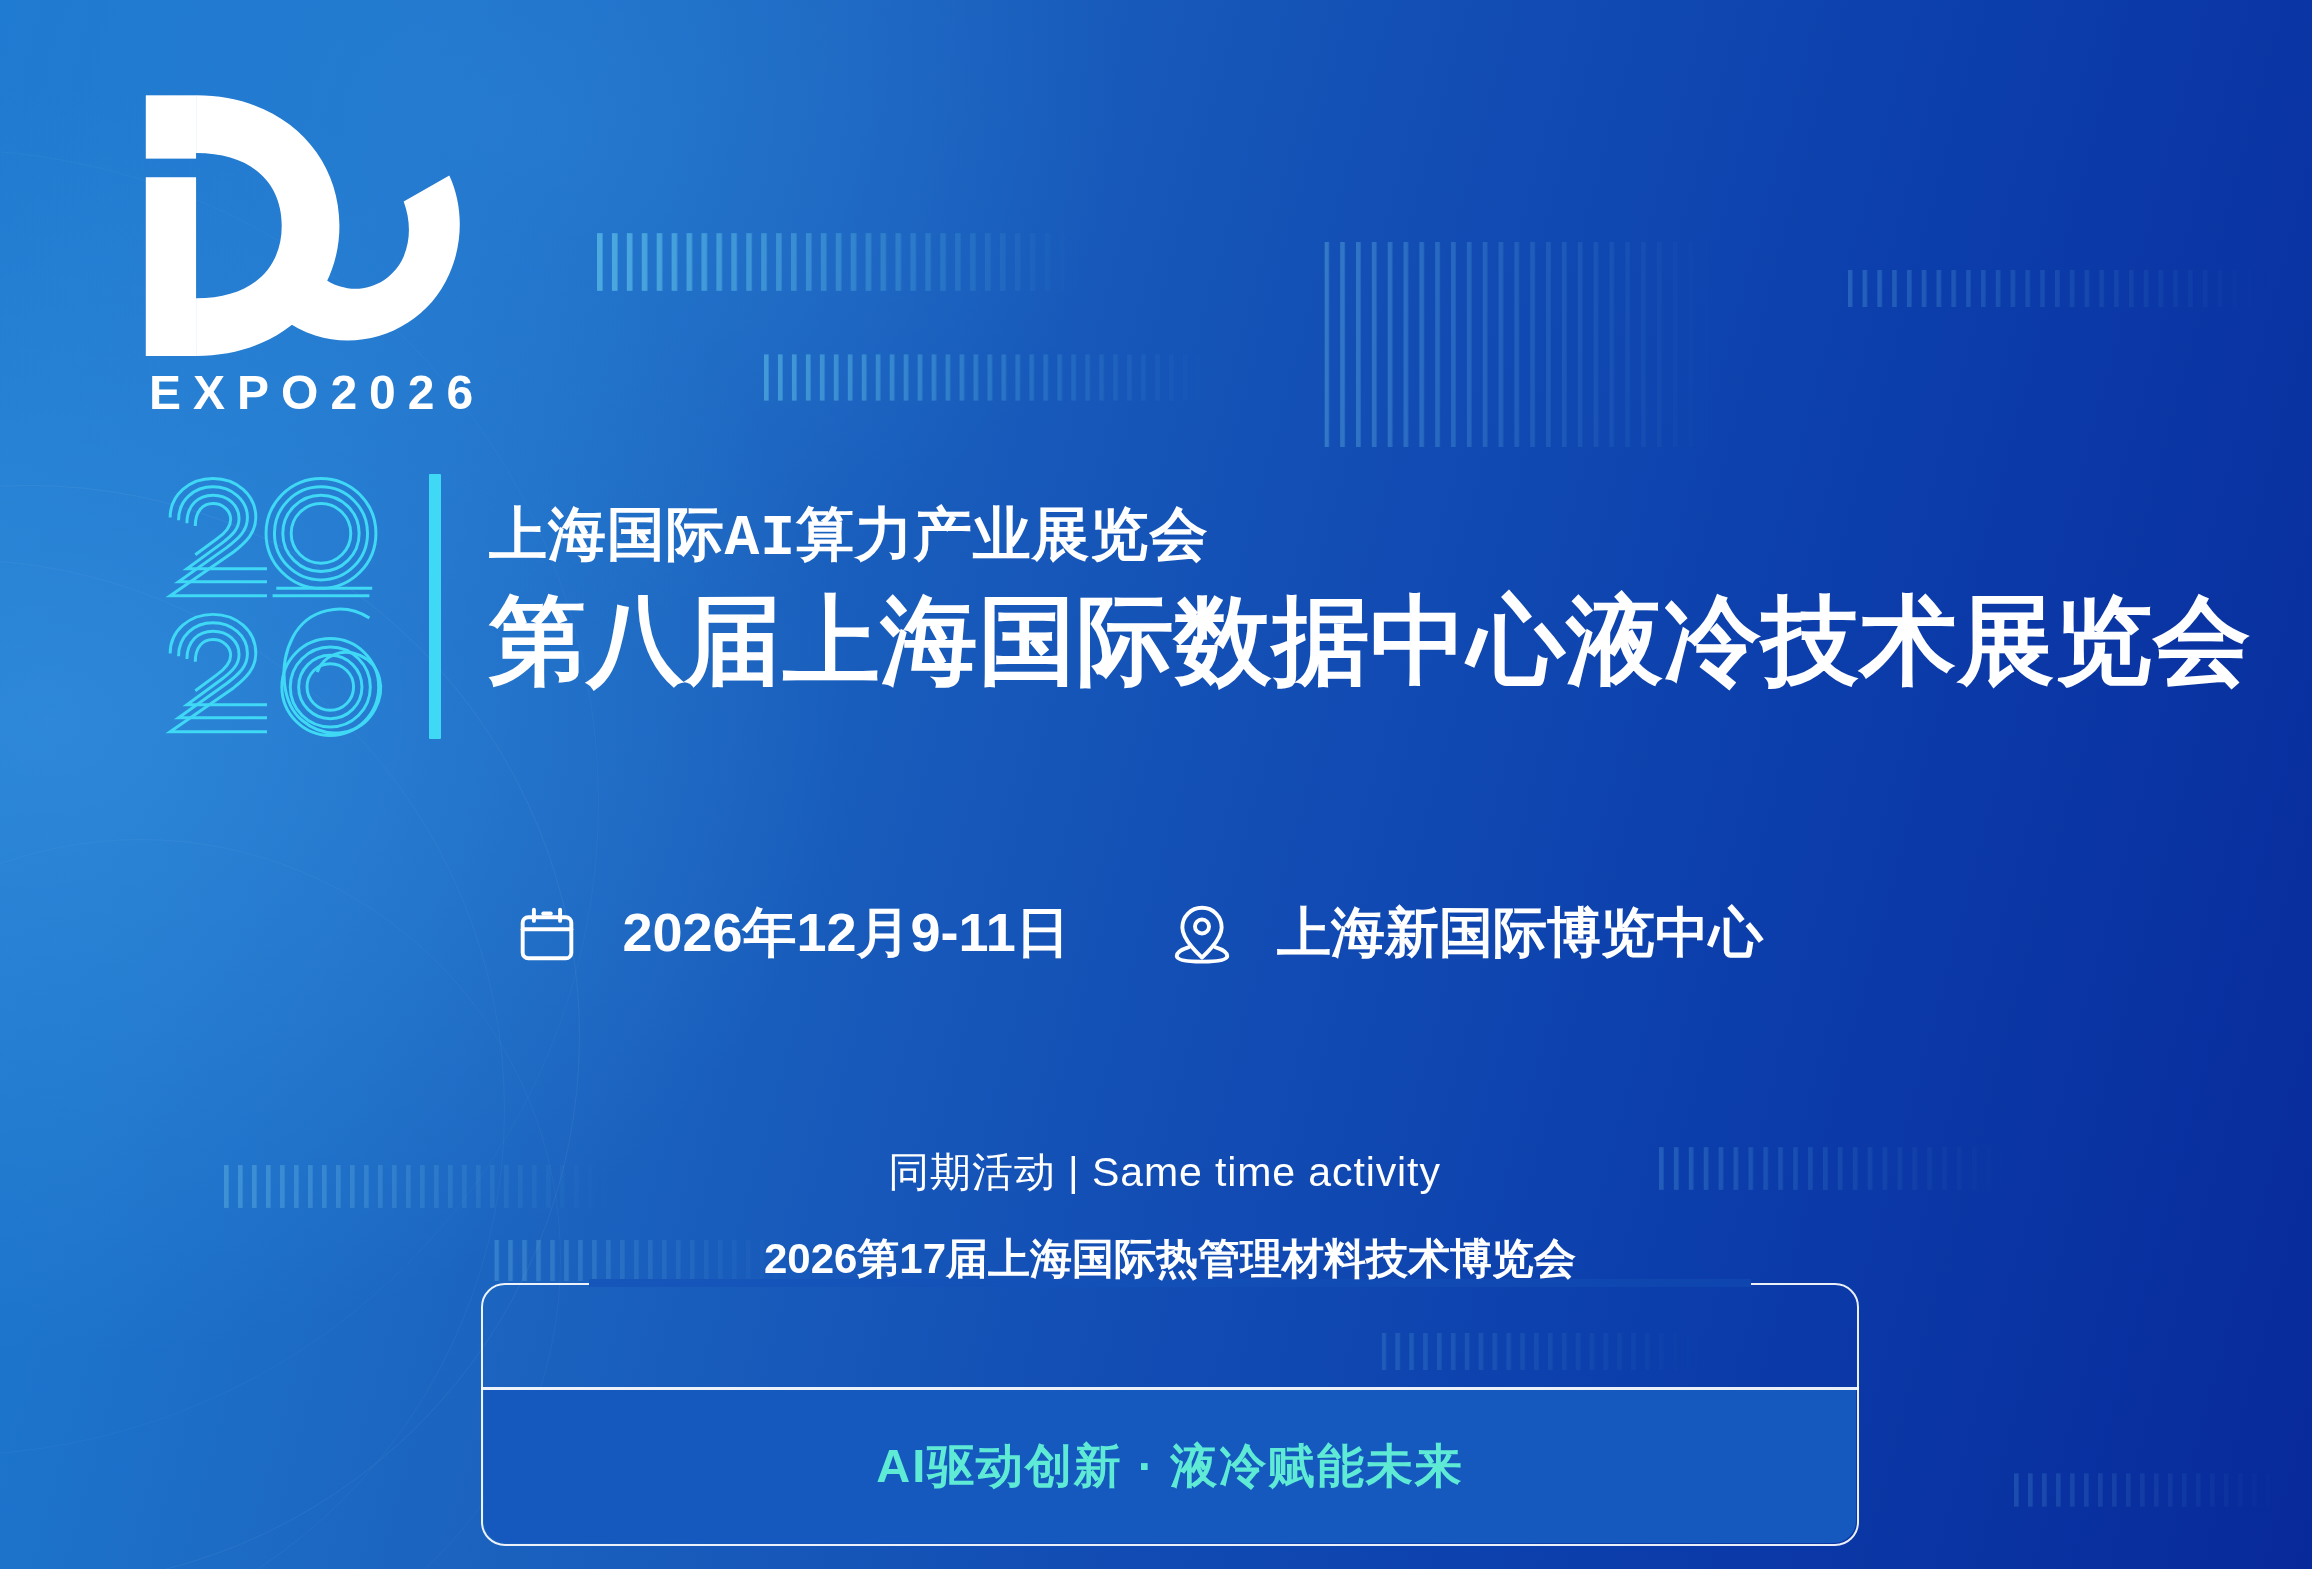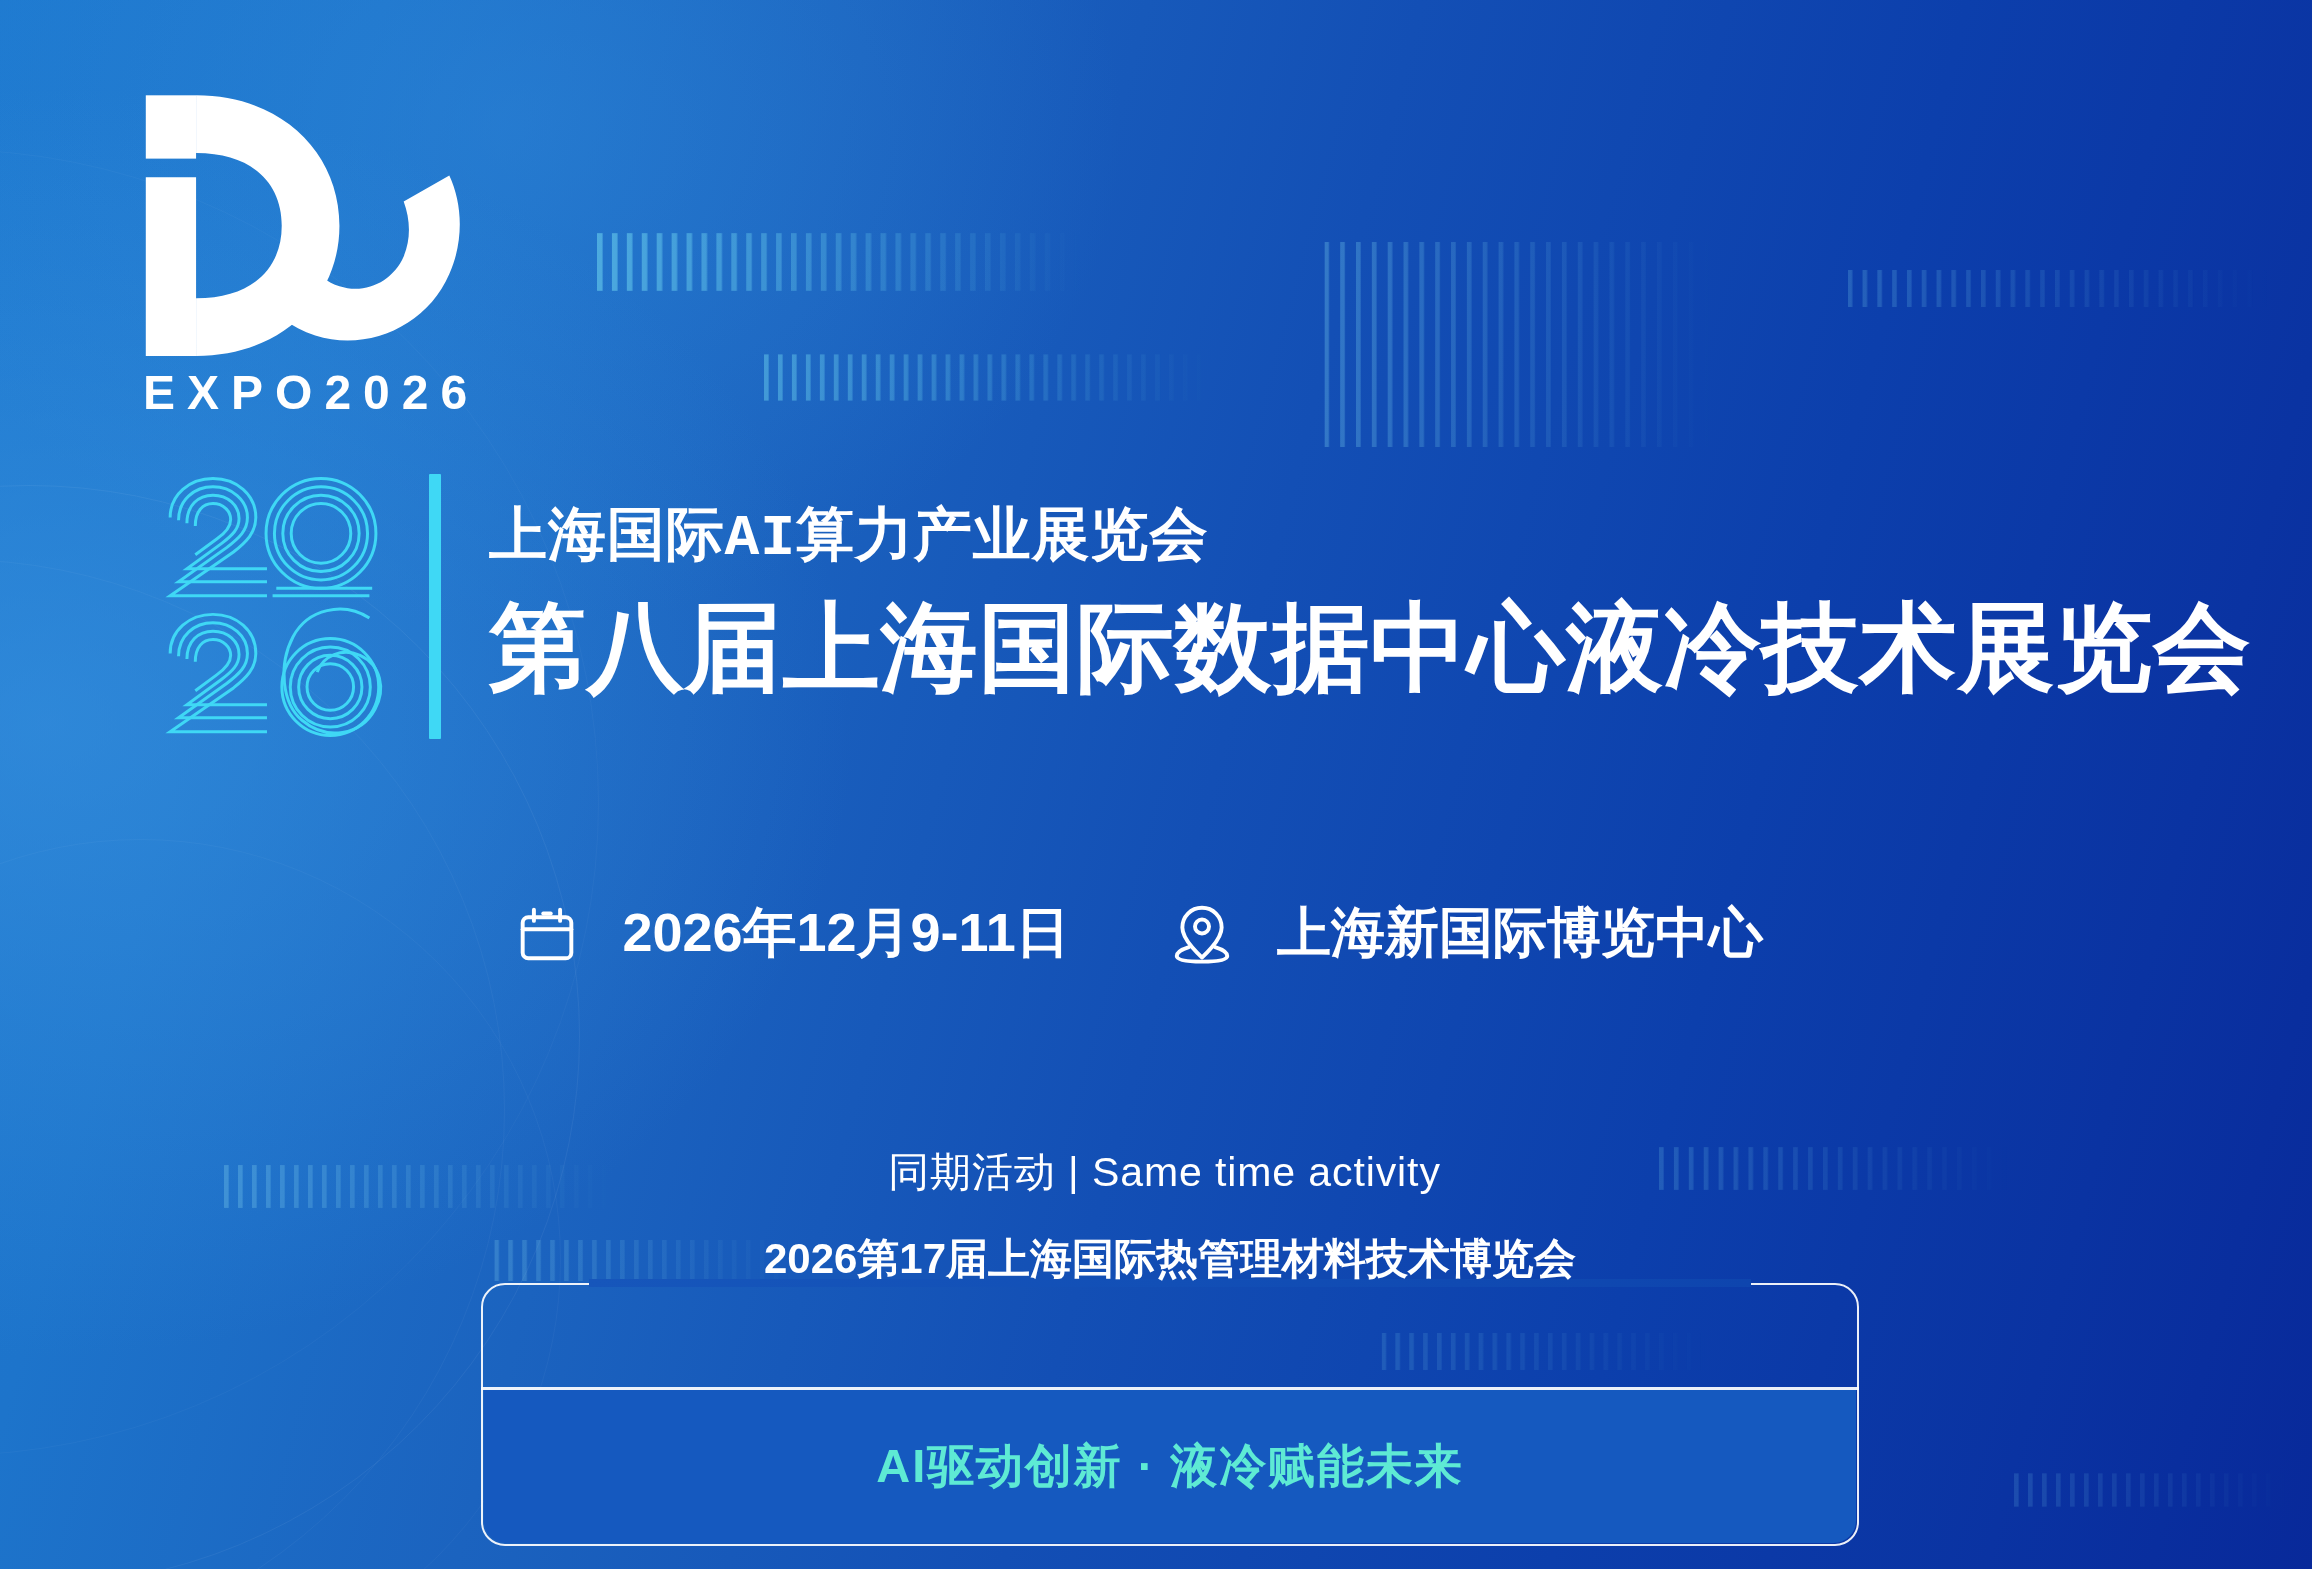--- a/index.html
+++ b/index.html
@@ -43,21 +43,21 @@
 
   
   #logo-block {
     position: absolute;
     left: 142px;
     top: 86px;
   }
   #idc-mark { display: block; }
   #expo-word {
     margin-top: 13px;
-    margin-left: 1px;
+    margin-left: 7px;
     color: #ffffff;
     font-size: 48px;
     font-weight: 700;
     letter-spacing: 12px;
     line-height: 1;
     white-space: nowrap;
   }
 
   
   #title-row {
@@ -79,21 +79,21 @@
   }
   #titles { flex: 1 1 auto; }
   .title-line {
     color: #ffffff;
     font-weight: 700;
     line-height: 1.28;
     white-space: nowrap;
     letter-spacing: 0.9px;
   }
   #title-line-1 { font-size: 58px; font-family: Liberation Mono, monospace; }
-  #title-line-2 { font-size: 97px; margin-top: 9.3px; }
+  #title-line-2 { font-size: 97px; margin-top: 9.3px; font-family: Liberation Mono, monospace; }
 
   
   #meta-row {
     position: absolute;
     left: 518px;
     top: 897px;
     display: flex;
     align-items: center;
     color: #ffffff;
   }

